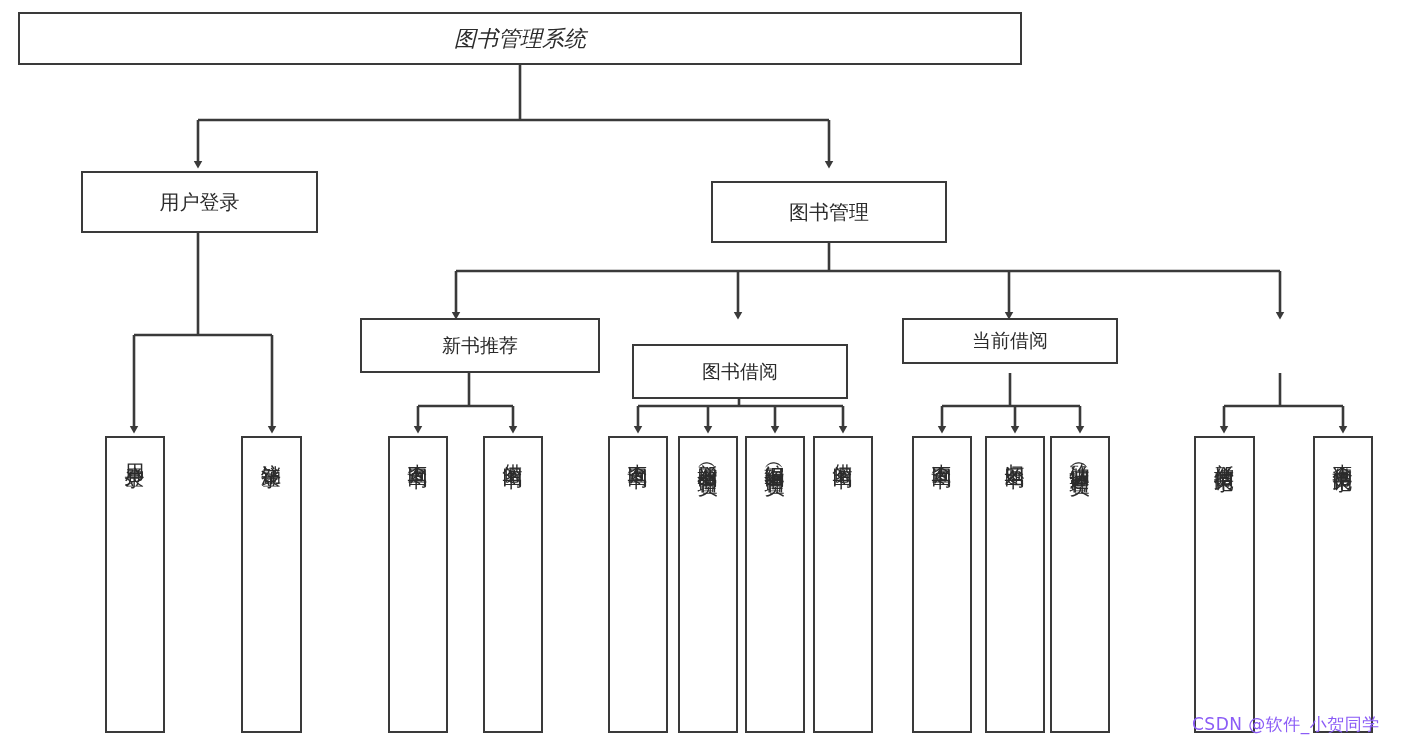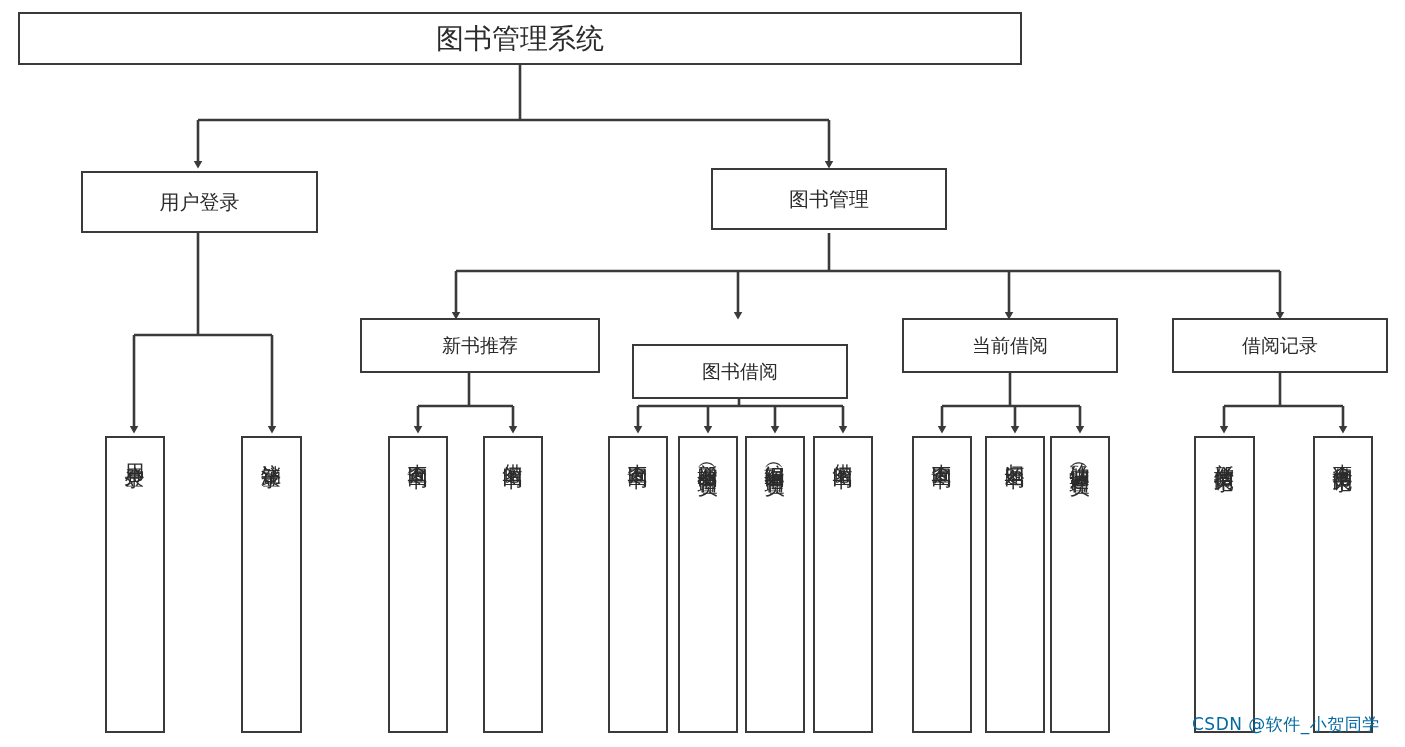--- a/index.html
+++ b/index.html
@@ -30,21 +30,22 @@
     position: absolute;
     box-sizing: border-box;
     background: #ffffff;
     border: 2px solid #3a3a3a;
     display: flex;
     align-items: center;
     justify-content: center;
     color: #2b2b2b;
   }
   .node.root {
-    font-size: 28px;
+    font-size: 22px;
+    font-style: italic;
   }
   .node.level2 {
     font-size: 20px;
   }
   .node.level3 {
     font-size: 19px;
   }
   .node.leaf {
     font-size: 20px;
     align-items: flex-start;
@@ -54,21 +55,21 @@
   .vtext {
     writing-mode: vertical-rl;
     text-orientation: upright;
     letter-spacing: 2px;
     line-height: 1;
     white-space: nowrap;
   }
   .watermark {
     position: absolute;
     font-size: 17px;
-    color: #0369a1;
+    color: #8b5cf6;
     white-space: nowrap;
     letter-spacing: 0.5px;
   }
 </style>
 </head>
 <body>
 
 <div id="canvas">
 
   <svg class="wires" viewBox="0 0 1405 747" preserveAspectRatio="none">
@@ -121,35 +122,32 @@
     </g>
   </svg>
 
   <div class="node root" style="left:18px; top:12px; width:1004px; height:53px;">
     <span>图书管理系统</span>
   </div>
 
   <div class="node level2" style="left:81px; top:171px; width:237px; height:62px;">
     <span>用户登录</span>
   </div>
-  <div class="node level2" style="left:711px; top:168px; width:236px; height:62px;">
+  <div class="node level2" style="left:711px; top:181px; width:236px; height:62px;">
     <span>图书管理</span>
   </div>
 
   <div class="node level3" style="left:360px; top:318px; width:240px; height:55px;">
     <span>新书推荐</span>
   </div>
   <div class="node level3" style="left:632px; top:318px; width:216px; height:55px;margin-top:26px;">
     <span>图书借阅</span>
   </div>
-  <div class="node level3" style="left:902px; top:318px; width:216px; height:55px;">
+  <div class="node level3" style="left:902px; top:318px; width:216px; height:46px;">
     <span>当前借阅</span>
-  </div>
-  <div class="node level3" style="left:1172px; top:318px; width:216px; height:55px;">
-    <span>借阅记录</span>
   </div>
 
   <div class="node leaf" style="left:105px; top:436px; width:60px; height:297px;">
     <span class="vtext">用户登录</span>
   </div>
   <div class="node leaf" style="left:241px; top:436px; width:61px; height:297px;">
     <span class="vtext">注销登录</span>
   </div>
 
   <div class="node leaf" style="left:388px; top:436px; width:60px; height:297px;">

